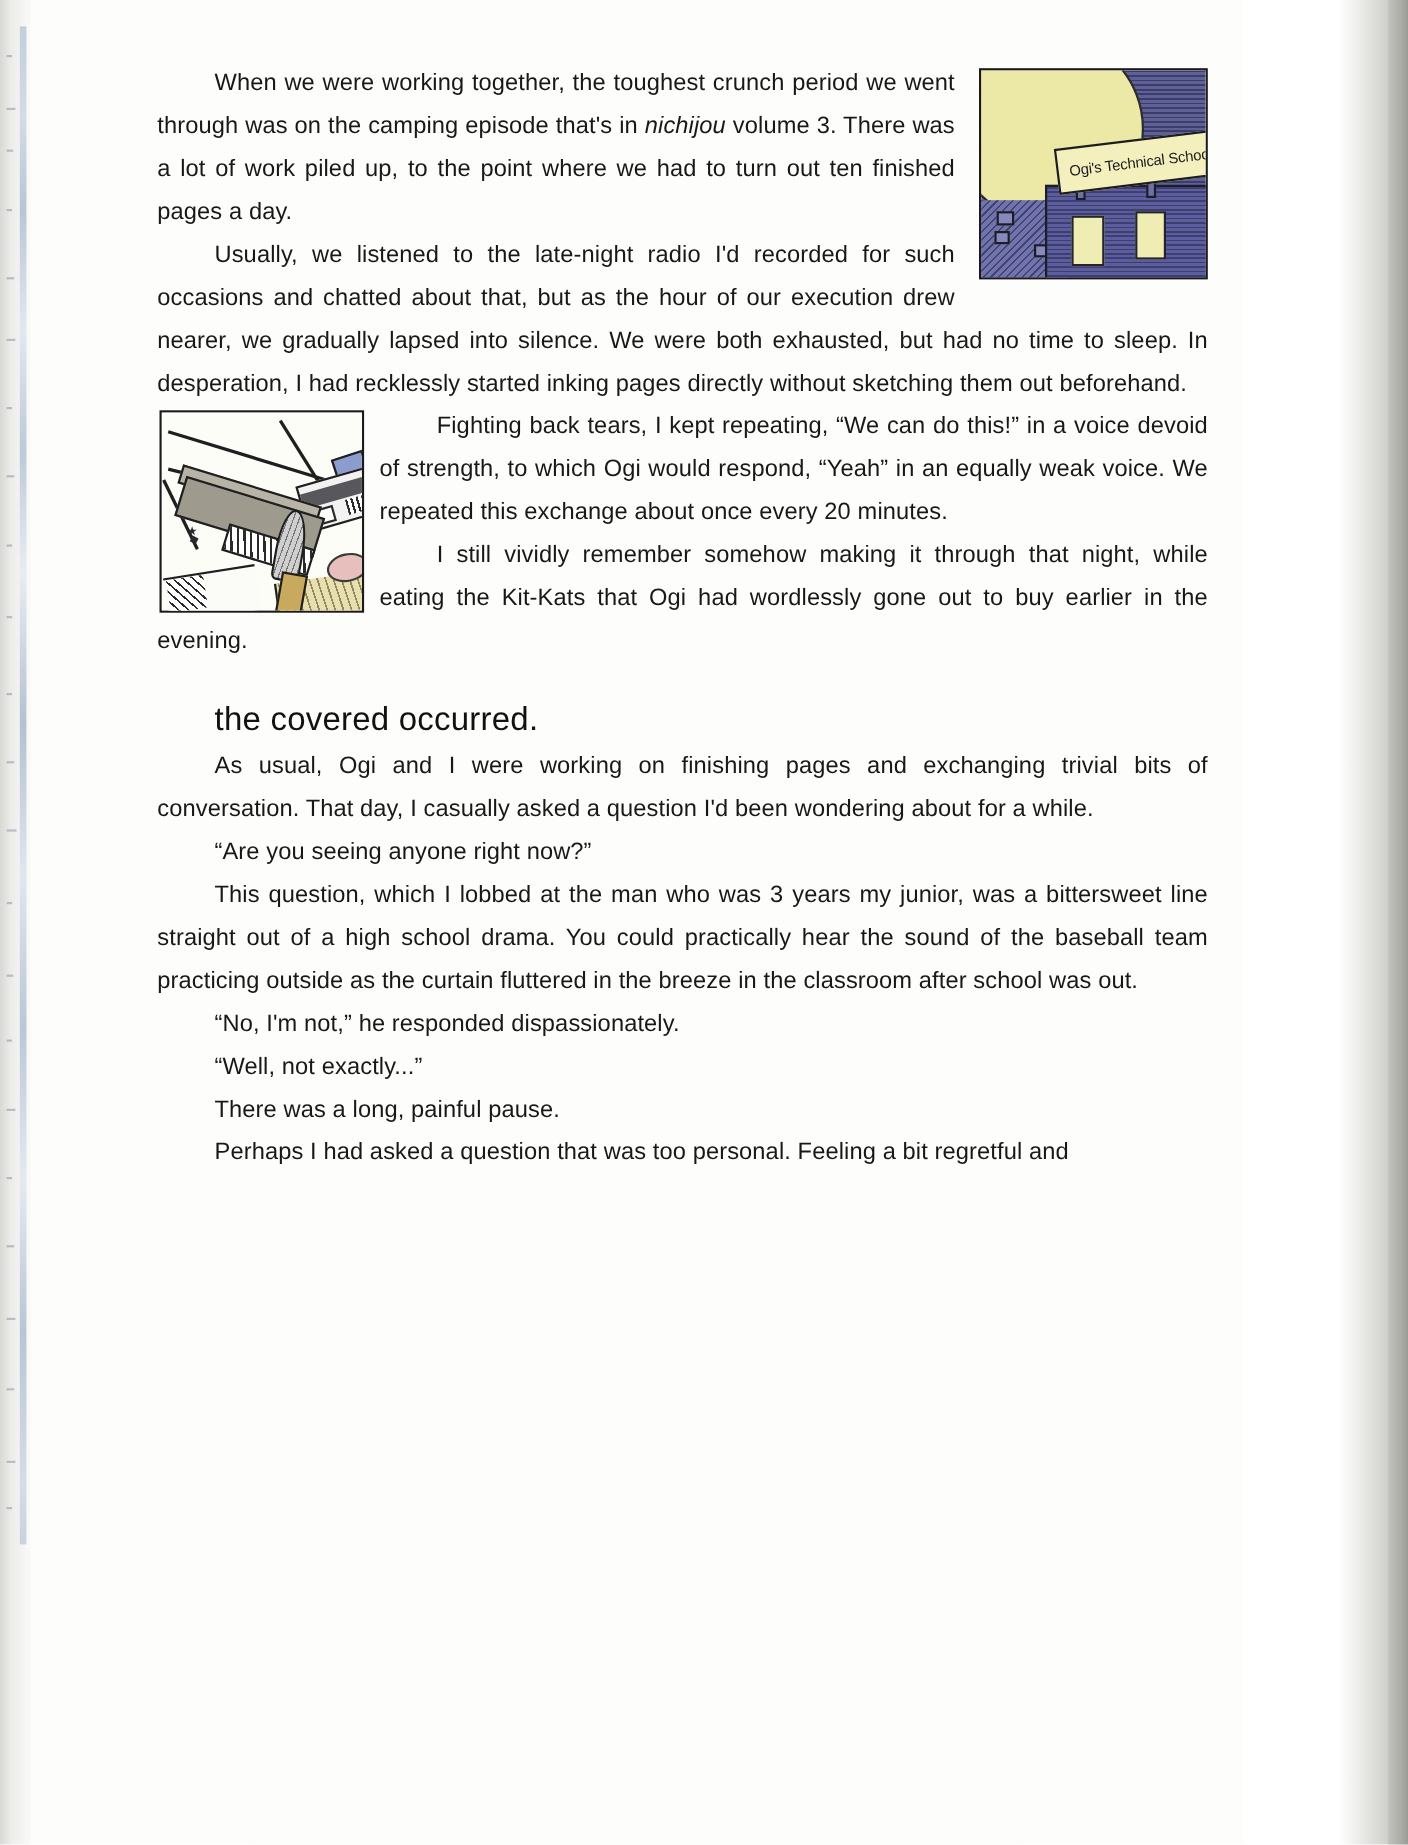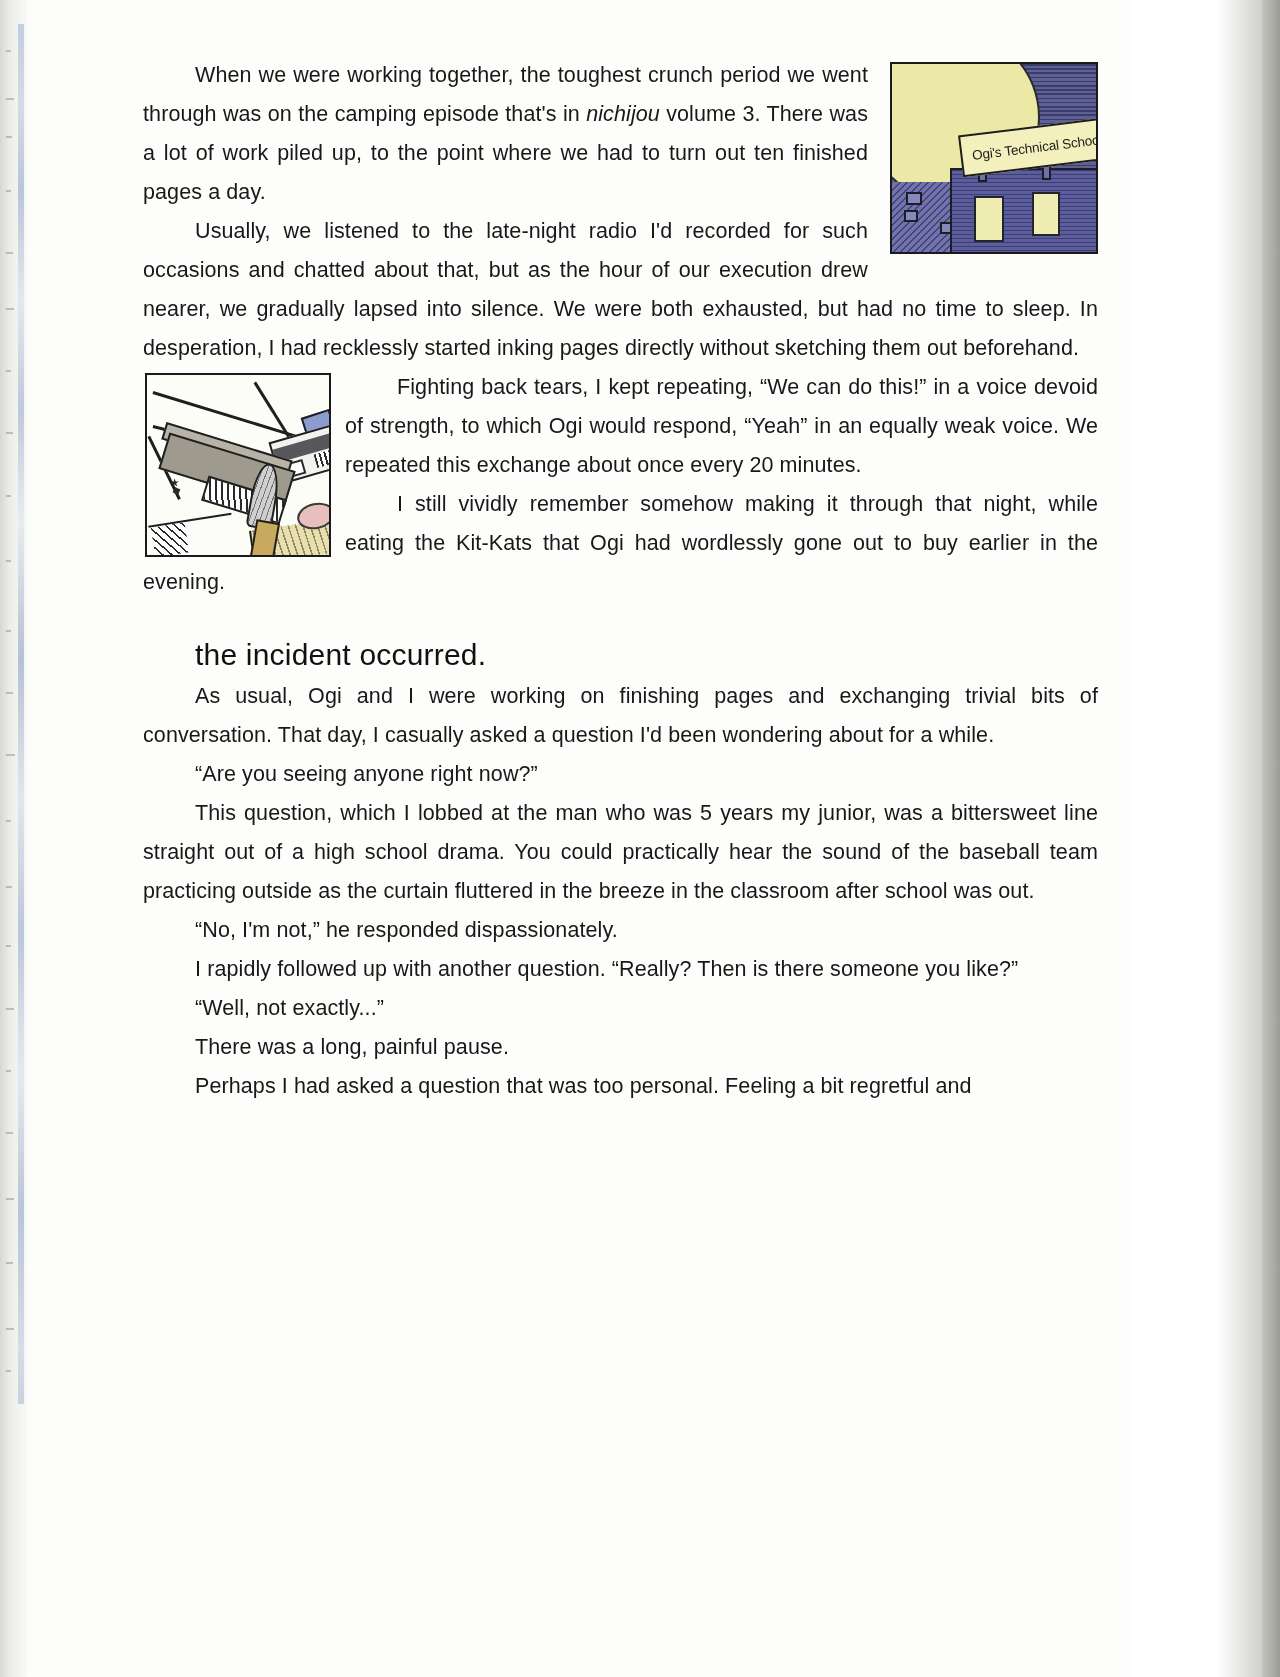--- a/index.html
+++ b/index.html
@@ -418,31 +418,30 @@
 
     <p class="body-text indent">Fighting back tears, I kept repeating, “We can do this!” in a voice devoid of strength, to which Ogi would respond, “Yeah” in an equally weak voice. We repeated this exchange about once every 20 minutes.</p>
 
     <p class="body-text indent">I still vividly remember somehow making it through that night, while eating the Kit-Kats that Ogi had wordlessly gone out to buy earlier in the evening.</p>
 
     <div class="clearer"></div>
 
     <div style="height:30px"></div>
 
 
-    <p class="incident-heading">the incident occurred.</p>
+    <p class="incident-heading">the covered occurred.</p>
 
     <p class="body-text indent">As usual, Ogi and I were working on finishing pages and exchanging trivial bits of conversation. That day, I casually asked a question I'd been wondering about for a while.</p>
 
     <p class="body-text indent">“Are you seeing anyone right now?”</p>
 
-    <p class="body-text indent">This question, which I lobbed at the man who was 5 years my junior, was a bittersweet line straight out of a high school drama. You could practically hear the sound of the baseball team practicing outside as the curtain fluttered in the breeze in the classroom after school was out.</p>
+    <p class="body-text indent">This question, which I lobbed at the man who was 3 years my junior, was a bittersweet line straight out of a high school drama. You could practically hear the sound of the baseball team practicing outside as the curtain fluttered in the breeze in the classroom after school was out.</p>
 
     <p class="body-text indent">“No, I'm not,” he responded dispassionately.</p>
 
-    <p class="body-text indent">I rapidly followed up with another question. “Really? Then is there someone you like?”</p>
 
 
     <p class="body-text indent">“Well, not exactly...”</p>
 
     <p class="body-text indent">There was a long, painful pause.</p>
 
     <p class="body-text indent">Perhaps I had asked a question that was too personal. Feeling a bit regretful and</p>
 
   </div>
 </div>

